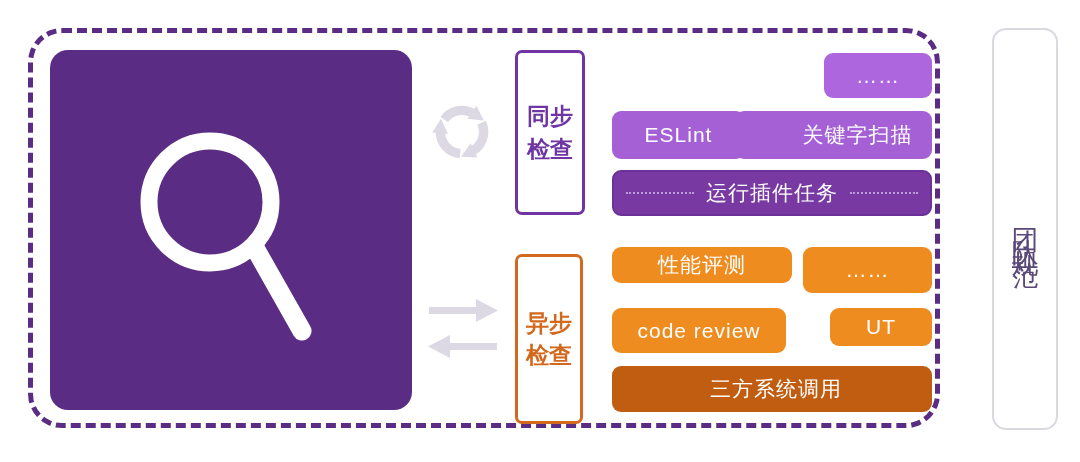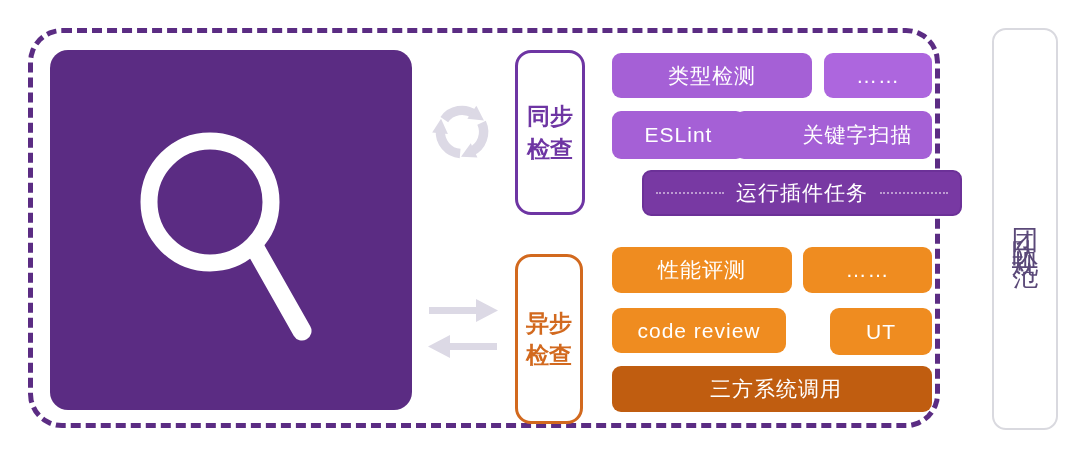--- a/index.html
+++ b/index.html
@@ -9,45 +9,45 @@
 
   
   #outer{left:28px;top:28px;width:912px;height:400px;border:5px dashed #5b2c83;border-radius:34px;}
 
   
   #scan-panel{left:50px;top:50px;width:362px;height:360px;background:#5b2c83;border-radius:18px;}
   #scan-panel svg{display:block;width:100%;height:100%;}
 
   
   .check-box{width:70px;display:flex;flex-direction:column;align-items:center;justify-content:center;
-             background:#ffffff;border-radius:16px;font-size:23px;font-weight:600;line-height:1.4;}
+             background:#ffffff;border-radius:7px;font-size:23px;font-weight:600;line-height:1.4;}
   #sync-box{left:515px;top:50px;height:165px;border:3px solid #6e35a3;color:#6e35a3;}
   #async-box{left:515px;top:254px;width:68px;height:170px;border:3px solid #d2691e;color:#d2691e;}
 
   
   .item{display:flex;align-items:center;justify-content:center;color:#ffffff;
         border-radius:9px;font-size:21px;font-weight:500;letter-spacing:1px;white-space:nowrap;}
   .p-light{background:#a560d6;}
   .p-lighter{background:#ad66de;}
   .p-dark{background:#7839a3;border:2px solid #6c3198;}
   .o-mid{background:#ef8c20;}
   .o-dark{background:#c05d10;}
-  .dotted{justify-content:stretch;margin-left:30px;}
+  .dotted{justify-content:stretch;}
   .dotted::before,.dotted::after{content:"";flex:1;border-top:2px dotted rgba(255,255,255,.5);margin:0 12px;}
 
   #item-type{left:612px;top:53px;width:200px;height:45px;}
   #item-pmore{left:824px;top:53px;width:108px;height:45px;}
   #item-eslint{left:612px;top:111px;width:133px;height:48px;}
   #item-keyword{left:735px;top:111px;width:197px;height:48px;padding-left:48px;}
   #item-plugin{left:612px;top:170px;width:320px;height:46px;}
 
-  #item-perf{left:612px;top:247px;width:180px;height:46px;}
+  #item-perf{left:612px;top:247px;width:180px;height:36px;}
   #item-omore{left:803px;top:247px;width:129px;height:46px;}
   #item-review{left:612px;top:308px;width:174px;height:45px;}
-  #item-ut{left:830px;top:308px;width:102px;height:47px;}
+  #item-ut{left:830px;top:308px;width:102px;height:38px;}
   #item-third{left:612px;top:366px;width:320px;height:46px;padding-left:8px;}
 
   
   #sync-icon{left:426px;top:93px;width:72px;height:78px;}
   #arrow-right{left:426px;top:297px;width:74px;height:27px;}
   #arrow-left{left:426px;top:333px;width:74px;height:27px;}
 
   
   #team-panel{left:992px;top:28px;width:66px;height:402px;background:#ffffff;
               border:2px solid #d9d9df;border-radius:14px;display:flex;align-items:center;justify-content:center;}
@@ -79,23 +79,20 @@
       <polygon points="57.4,31.7 70,13.7 80.5,34" transform="rotate(120 50 50)"></polygon>
       <polygon points="57.4,31.7 70,13.7 80.5,34" transform="rotate(240 50 50)"></polygon>
     </g>
   </svg>
 
   <div id="sync-box" class="abs check-box">
     <span>同步</span>
     <span>检查</span>
   </div>
 
-  <div id="item-type" class="abs item p-light">
-    <span>类型检测</span>
-  </div>
   <div id="item-pmore" class="abs item p-lighter">
     <span>……</span>
   </div>
   <div id="item-eslint" class="abs item p-light">
     <span>ESLint</span>
   </div>
   <div id="item-keyword" class="abs item p-light">
     <span>关键字扫描</span>
   </div>
   <div id="item-plugin" class="abs item p-dark dotted">

